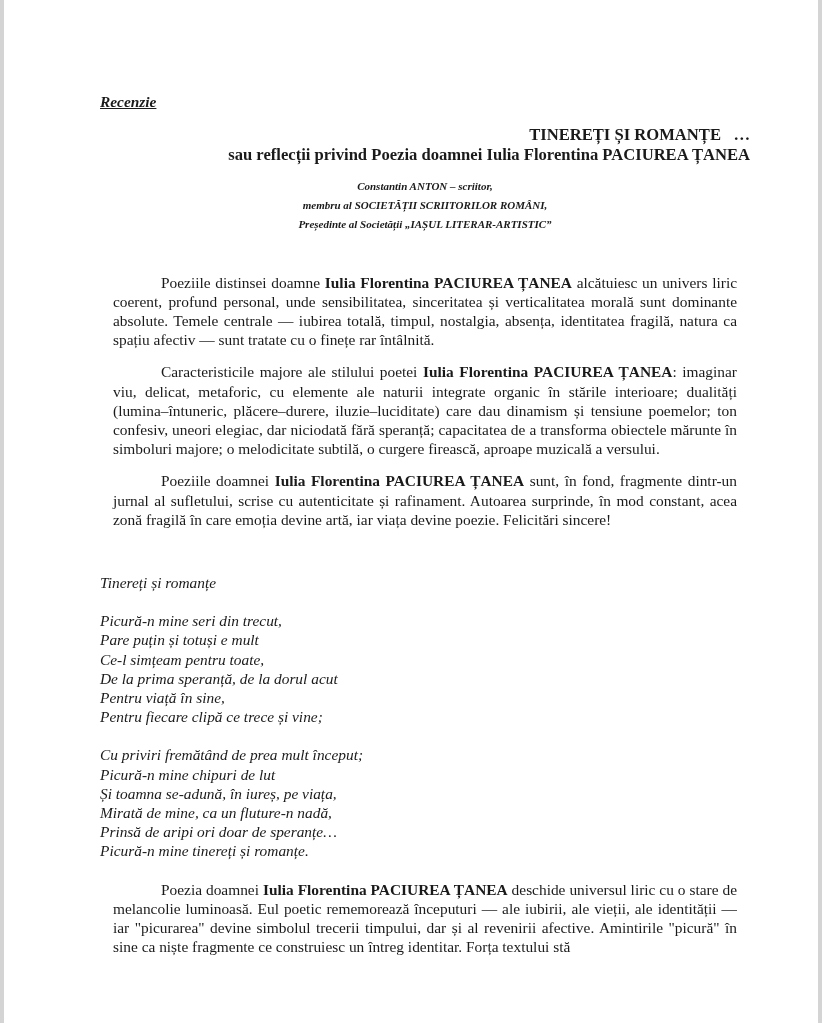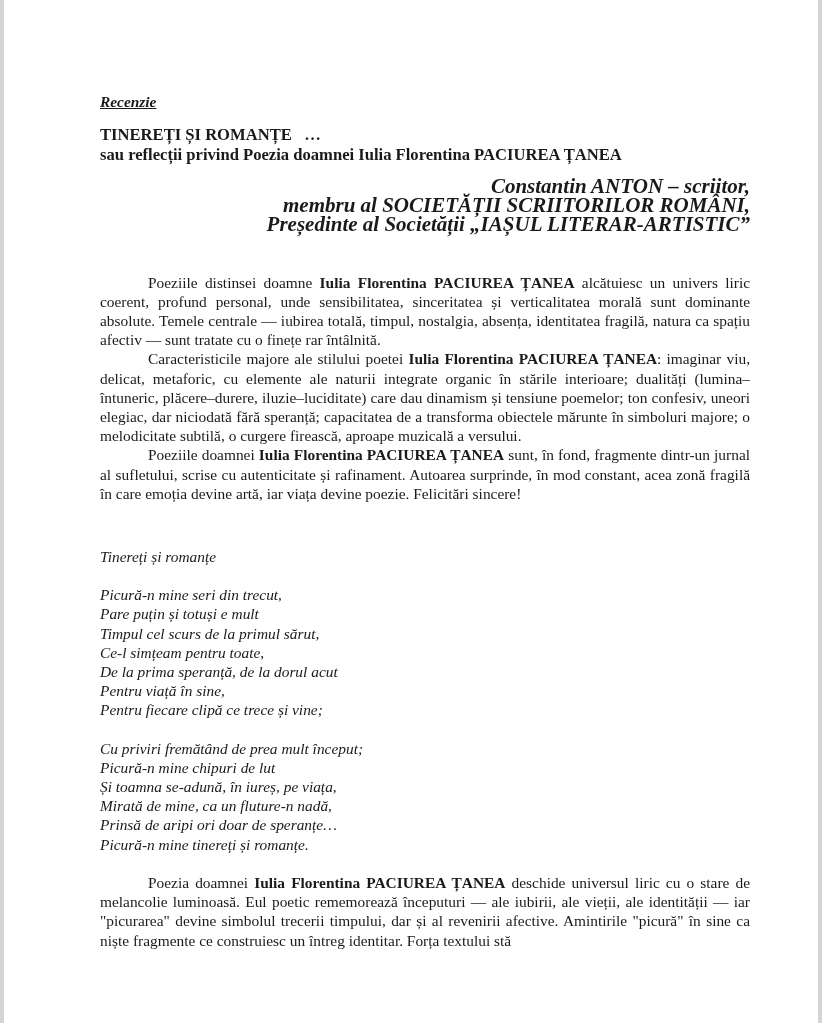--- a/index.html
+++ b/index.html
@@ -14,30 +14,30 @@
   .edge-right { position: absolute; right: 0; top: 0; width: 4px; height: 1023px; background: #d4d4d4; }
   .page {
     position: absolute; left: 100px; top: 92px; width: 650px;
     font-size: 15.4px; line-height: 19.2px;
   }
   .label {
     font-weight: bold; font-style: italic; text-decoration: underline;
     margin: 0; height: 19px;
   }
   .title {
-    margin-top: 14px; text-align: left; font-weight: bold; font-size: 16.6px; line-height: 20px;
+    margin-top: 14px; text-align: right; font-weight: bold; font-size: 16.6px; line-height: 20px;
   }
   .title .l1 { white-space: pre; }
   .author {
-    margin-top: 12px; text-align: right; font-weight: bold; font-style: italic; font-size: 21px; line-height: 19.2px;
+    margin-top: 12px; text-align: center; font-weight: bold; font-style: italic; font-size: 11px; line-height: 19.2px;
   }
   .author div { margin: 0; }
   .body { margin-top: 38px; }
   p.para {
-    margin: 0; text-align: justify; text-indent: 48px;
+    margin: 13px; text-align: justify; text-indent: 48px;
   }
   b { font-weight: bold; }
   .poem { margin-top: 44px; font-style: italic; }
   .poem-title { margin-bottom: 19px; }
   .stanza { margin-bottom: 19px; }
   .stanza div { margin: 0; }
   .after { margin-top: 5px; }
 </style>
 </head>
 <body>
@@ -63,21 +63,20 @@
     <p class="para"><span>Poeziile distinsei doamne </span><b>Iulia Florentina PACIUREA ȚANEA</b><span> alcătuiesc un univers liric coerent, profund personal, unde sensibilitatea, sinceritatea și verticalitatea morală sunt dominante absolute. Temele centrale — iubirea totală, timpul, nostalgia, absența, identitatea fragilă, natura ca spațiu afectiv — sunt tratate cu o finețe rar întâlnită.</span></p>
     <p class="para"><span>Caracteristicile majore ale stilului poetei </span><b>Iulia Florentina PACIUREA ȚANEA</b><span>: imaginar viu, delicat, metaforic, cu elemente ale naturii integrate organic în stările interioare; dualități (lumina–întuneric, plăcere–durere, iluzie–luciditate) care dau dinamism și tensiune poemelor; ton confesiv, uneori elegiac, dar niciodată fără speranță; capacitatea de a transforma obiectele mărunte în simboluri majore; o melodicitate subtilă, o curgere firească, aproape muzicală a versului.</span></p>
     <p class="para"><span>Poeziile doamnei </span><b>Iulia Florentina PACIUREA ȚANEA</b><span> sunt, în fond, fragmente dintr-un jurnal al sufletului, scrise cu autenticitate și rafinament. Autoarea surprinde, în mod constant, acea zonă fragilă în care emoția devine artă, iar viața devine poezie. Felicitări sincere!</span></p>
   </div>
 
   <div class="poem">
     <div class="poem-title">Tinereți și romanțe</div>
     <div class="stanza">
       <div>Picură-n mine seri din trecut,</div>
       <div>Pare puțin și totuși e mult</div>
-      <div>Timpul cel scurs de la primul sărut,</div>
       <div>Ce-l simțeam pentru toate,</div>
       <div>De la prima speranță, de la dorul acut</div>
       <div>Pentru viață în sine,</div>
       <div>Pentru fiecare clipă ce trece și vine;</div>
     </div>
     <div class="stanza">
       <div>Cu priviri fremătând de prea mult început;</div>
       <div>Picură-n mine chipuri de lut</div>
       <div>Și toamna se-adună, în iureș, pe viața,</div>
       <div>Mirată de mine, ca un fluture-n nadă,</div>

